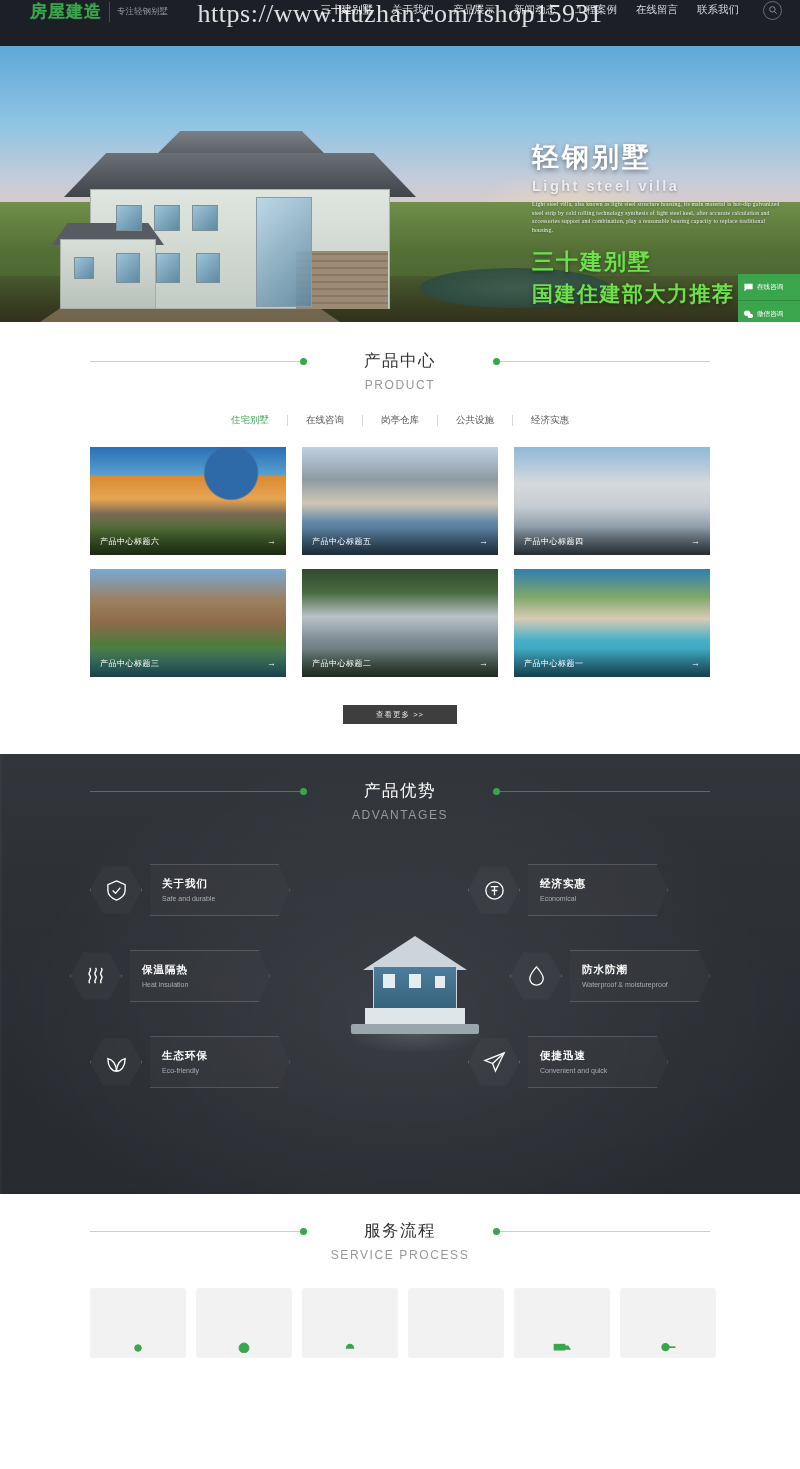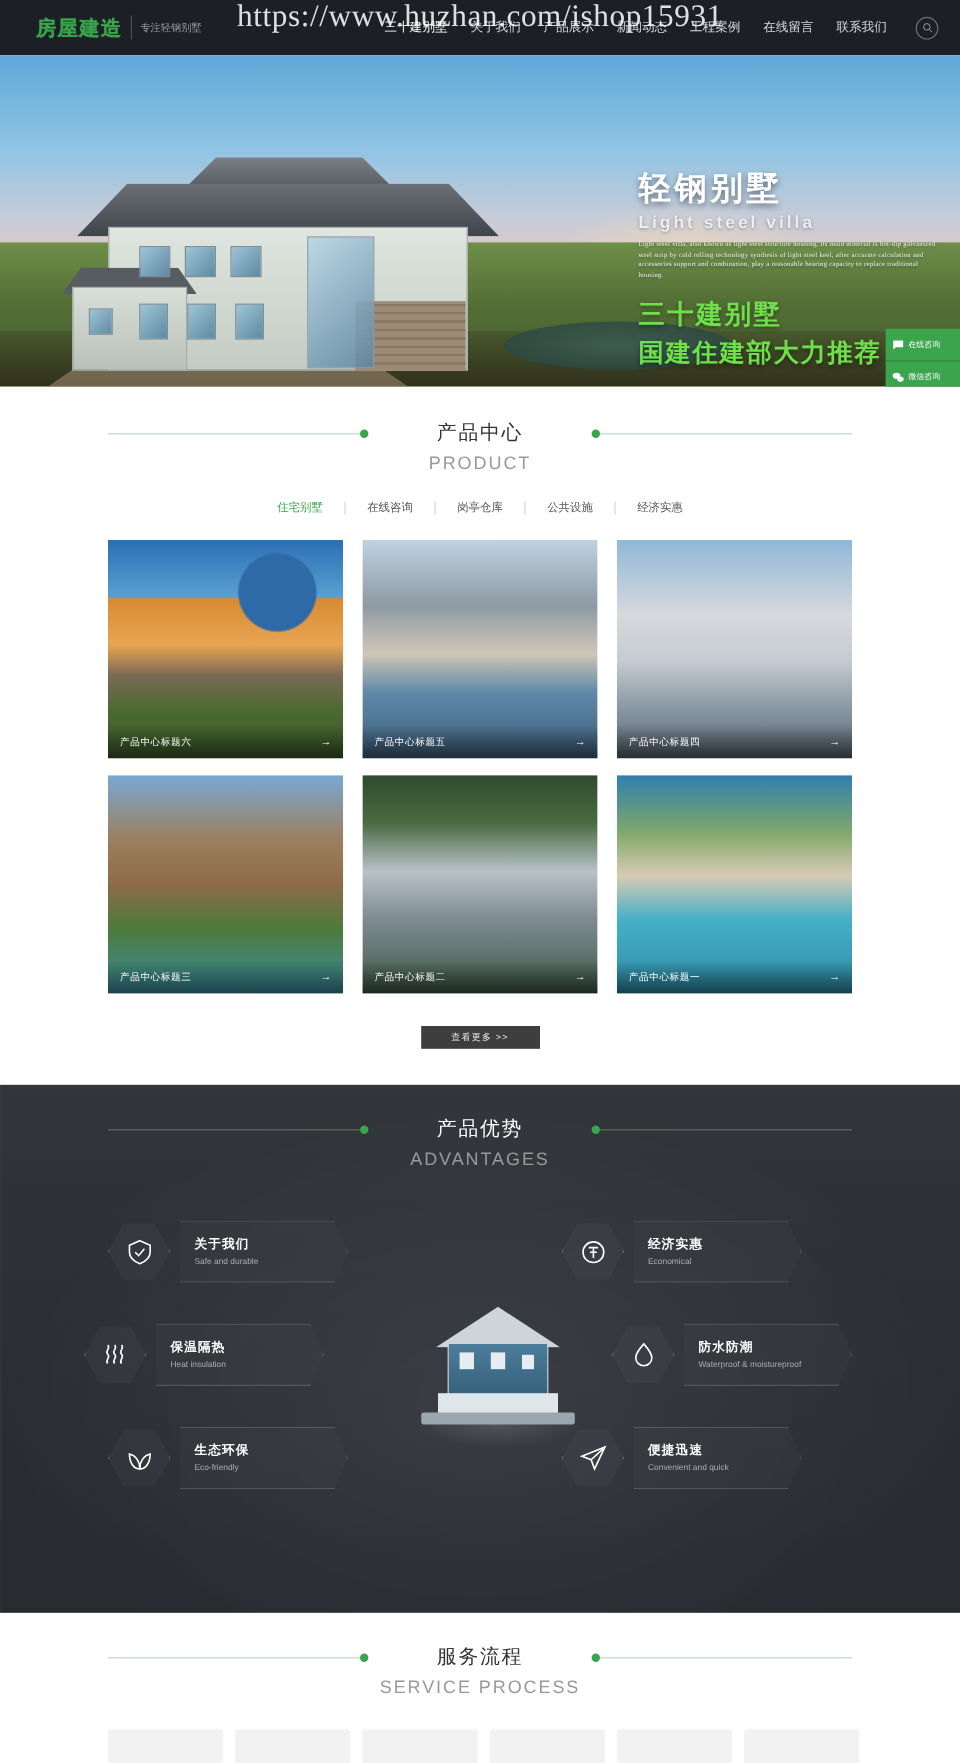--- a/index.html
+++ b/index.html
@@ -5,21 +5,21 @@
   * { margin:0; padding:0; box-sizing:border-box; }
   body {
     width:800px; height:1469px; overflow:hidden;
     font-family:"Liberation Sans", sans-serif;
     background:#fff; color:#333;
   }
 
   
   .header{
     position:relative; height:46px; background:#1c1f26;
-    display:flex; align-items:center; padding:0 18px 0 30px;
+    display:flex; align-items:flex-start; padding:0 18px 0 30px;
   }
   .logo{ display:flex; align-items:center; gap:7px; }
   .logo-mark{
     font-size:17px; font-weight:bold; letter-spacing:1px;
     color:#3aa54c; text-shadow:0 0 1px #2c8a3c; white-space:nowrap;
   }
   .logo-div{ width:1px; height:20px; background:#4a4d55; }
   .logo-sub{ font-size:8.5px; color:#9a9da3; line-height:1.25; white-space:nowrap;}
   .nav{ margin-left:auto; display:flex; align-items:center; gap:17px; }
   .nav-item{
@@ -145,31 +145,31 @@
   .side-lb{ font-size:6.6px; color:#fff; white-space:nowrap; }
 
   
   .sec-title{ text-align:center; position:relative; }
   .st-row{ display:flex; align-items:center; justify-content:center; gap:0; }
   .st-line{ height:1px; width:210px; background:#bcd9c2; }
   .st-line.dark{ background:#5d6b60; }
   .st-dot{ width:7px; height:7px; border-radius:50%; background:#3aa54c; flex:0 0 7px; }
   .st-cn{ font-size:16.5px; color:#333; letter-spacing:1.5px; width:186px; }
   .st-cn.light{ color:#fff; }
-  .st-en{ margin-top:6px; font-size:15px; color:#999; letter-spacing:1.6px; }
+  .st-en{ margin-top:6px; font-size:12px; color:#999; letter-spacing:1.6px; }
 
   
   .product{ padding:28px 0 30px; background:#fff; }
   .tabs{ display:flex; justify-content:center; align-items:center; margin-top:22px; gap:0; }
   .tab{ font-size:9.5px; color:#555; padding:0 18px; cursor:pointer; white-space:nowrap; }
   .tab.active{ color:#3aa54c; }
   .tab-sep{ width:1px; height:11px; background:#d8d8d8; }
 
   .grid{ width:620px; margin:20px auto 0; display:grid; grid-template-columns:repeat(3,196px); gap:14px 16px; }
-  .card{ position:relative; height:182px; overflow:hidden; cursor:pointer; }
+  .card{ position:relative; height:108px; overflow:hidden; cursor:pointer; }
   .card-img{ position:absolute; inset:0; }
   .card-bar{
     position:absolute; left:0; right:0; bottom:0; height:28px;
     background:linear-gradient(180deg,rgba(0,0,0,0),rgba(0,0,0,.55));
     display:flex; align-items:center; justify-content:space-between; padding:0 10px;
   }
   .card-t{ font-size:8px; color:#fff; letter-spacing:.5px; }
   .card-ar{ font-size:9px; color:#fff; }
 
   
@@ -177,21 +177,21 @@
      radial-gradient(circle at 72% 24%,#2f6aa8 0 16%,transparent 17%),
      linear-gradient(180deg,#2b6fb4 0%,#58a0d0 26%,#d98a33 27%,#e8a552 48%,#7a6a55 62%,#4b6a32 78%,#3d5a2a 100%);}
   .im2{background:linear-gradient(180deg,#bfd2e0 0%,#8e9aa4 30%,#cfc6b6 52%,#5f88a8 70%,#3f5f7c 100%);}
   .im3{background:linear-gradient(180deg,#8fb8d8 0%,#d6d9dc 34%,#c6ccd2 55%,#8a9aa6 76%,#566470 100%);}
   .im4{background:linear-gradient(180deg,#78a8d4 0%,#9c7f5c 30%,#8d6b4a 50%,#4e7a3a 70%,#3a8fa0 100%);}
   .im5{background:linear-gradient(180deg,#2f4a2c 0%,#4a6b42 22%,#b9c2c8 44%,#7e8b93 66%,#3f5a46 100%);}
   .im6{background:linear-gradient(180deg,#2f7fb0 0%,#7fa86a 26%,#d8cbb4 46%,#46b0c8 66%,#2e8ca8 100%);}
 
   .more-wrap{ text-align:center; margin-top:26px; }
   .more-btn{
-    display:inline-block; width:99px; height:19px; line-height:19px;
+    display:inline-block; width:114px; height:19px; line-height:19px;
     background:#3e3e3e; color:#e8e8e8; font-size:7.5px; letter-spacing:1px; cursor:pointer;
   }
 
   
   .adv{
     position:relative; height:440px; overflow:hidden;
     background:linear-gradient(180deg,#3b3f45 0%,#34383e 40%,#2e3238 100%);
     padding-top:26px;
   }
   .adv-bg{ position:absolute; inset:0; opacity:.5;

